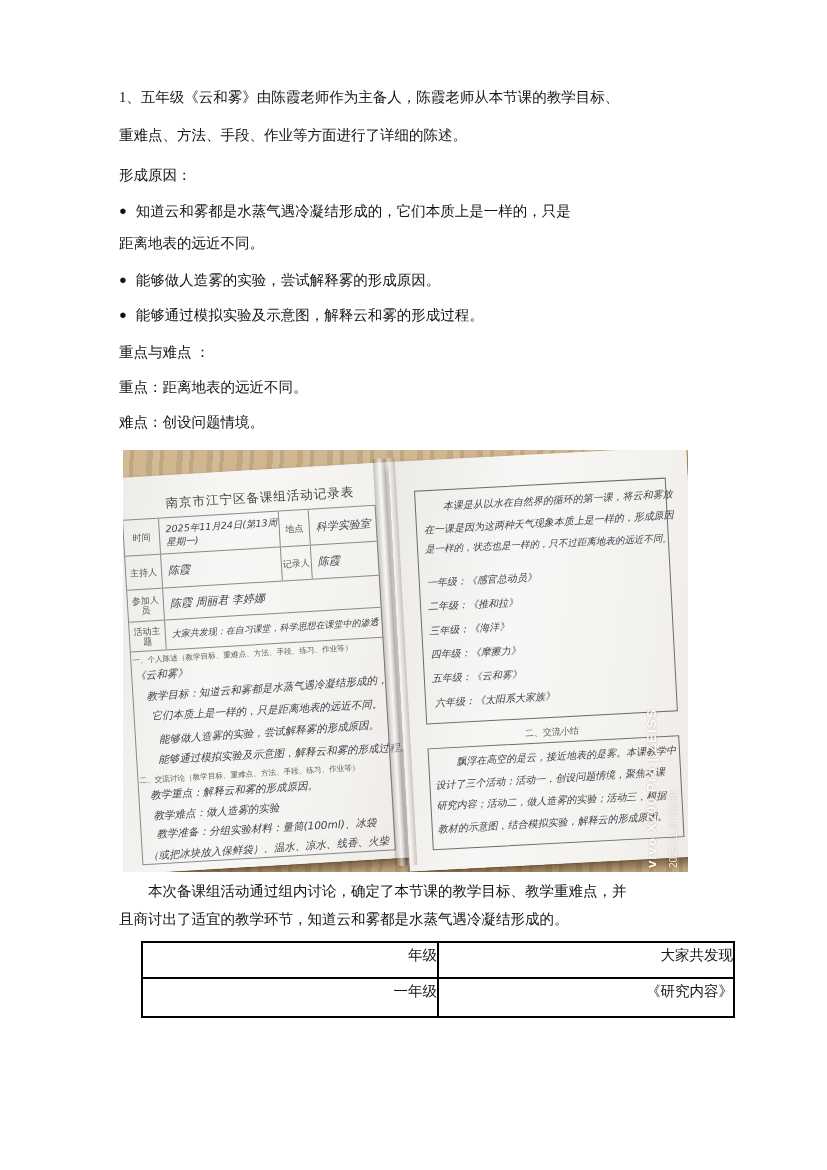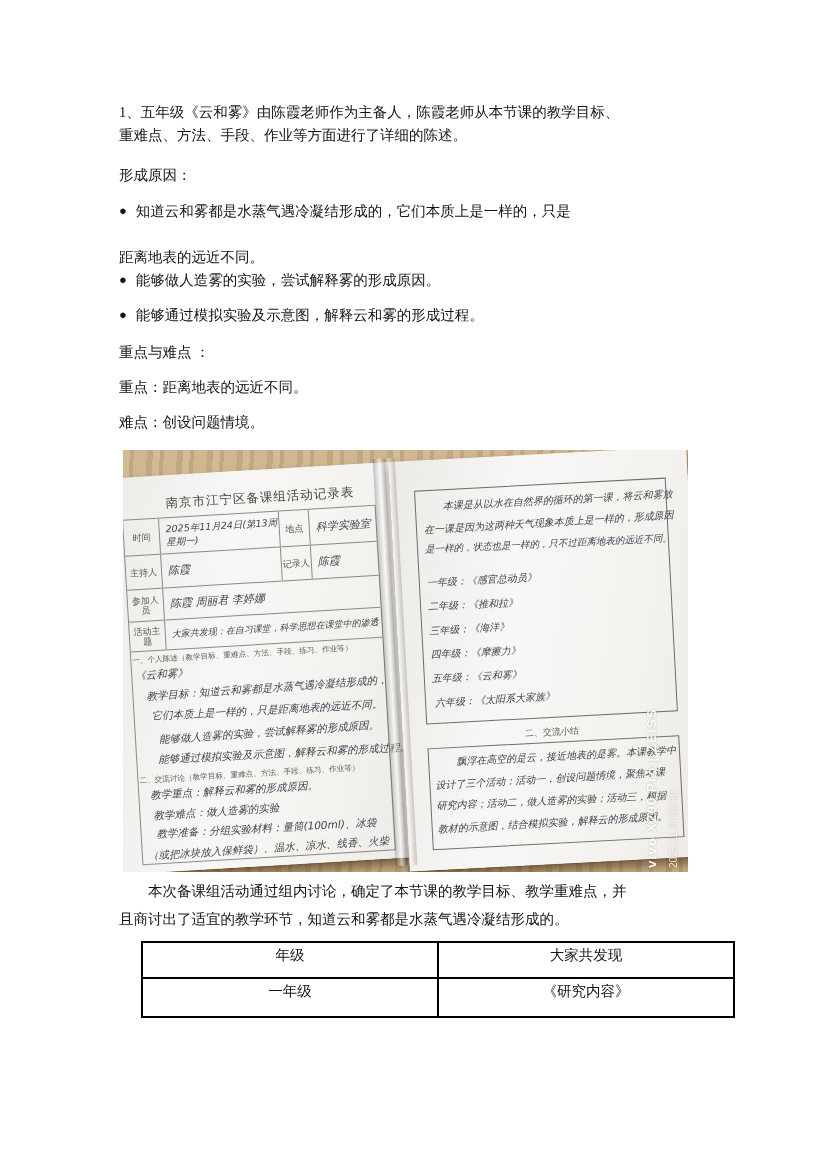--- a/index.html
+++ b/index.html
@@ -56,37 +56,37 @@
   }
   .wm1{left:521px;bottom:4px;height:190px;font-size:13.5px;font-weight:bold;letter-spacing:1px;}
   .wm2{left:545px;bottom:4px;height:150px;font-size:10px;color:rgba(255,255,255,.85);}
 
   
   .grade-table{
     position:absolute;left:141px;top:941px;width:594px;border-collapse:collapse;
     table-layout:fixed;font-size:14.5px;
   }
   .grade-table td,.grade-table th{
-    border:2px solid #000;font-weight:normal;text-align:center;vertical-align:top;
+    border:2px solid #000;font-weight:normal;text-align:right;vertical-align:top;
     padding:3px 0 0 0;
   }
   .tr-h td{height:31px;}
   .tr-1 td{height:34px;border-radius:11px;}
   .tr-2 td{height:33px;}
 </style>
 </head>
 <body>
 
-<div class="line doc-line" style="top:103px">1、五年级《云和雾》由陈霞老师作为主备人，陈霞老师从本节课的教学目标、</div>
+<div class="line doc-line" style="top:88px">1、五年级《云和雾》由陈霞老师作为主备人，陈霞老师从本节课的教学目标、</div>
 <div class="line doc-line" style="top:126px">重难点、方法、手段、作业等方面进行了详细的陈述。</div>
 
 <div class="line doc-line" style="top:166px">形成原因：</div>
 
 <div class="line doc-line" style="top:202px"><span class="bullet">●</span><span>知道云和雾都是水蒸气遇冷凝结形成的，它们本质上是一样的，只是</span></div>
-<div class="line doc-line" style="top:248px">距离地表的远近不同。</div>
+<div class="line doc-line" style="top:234px">距离地表的远近不同。</div>
 
 <div class="line doc-line" style="top:271px"><span class="bullet">●</span><span>能够做人造雾的实验，尝试解释雾的形成原因。</span></div>
 
 <div class="line doc-line" style="top:306px"><span class="bullet">●</span><span>能够通过模拟实验及示意图，解释云和雾的形成过程。</span></div>
 
 <div class="line doc-line" style="top:343px">重点与难点 ：</div>
 <div class="line doc-line" style="top:378px">重点：距离地表的远近不同。</div>
 <div class="line doc-line" style="top:413px">难点：创设问题情境。</div>
 
 <div class="photo">

